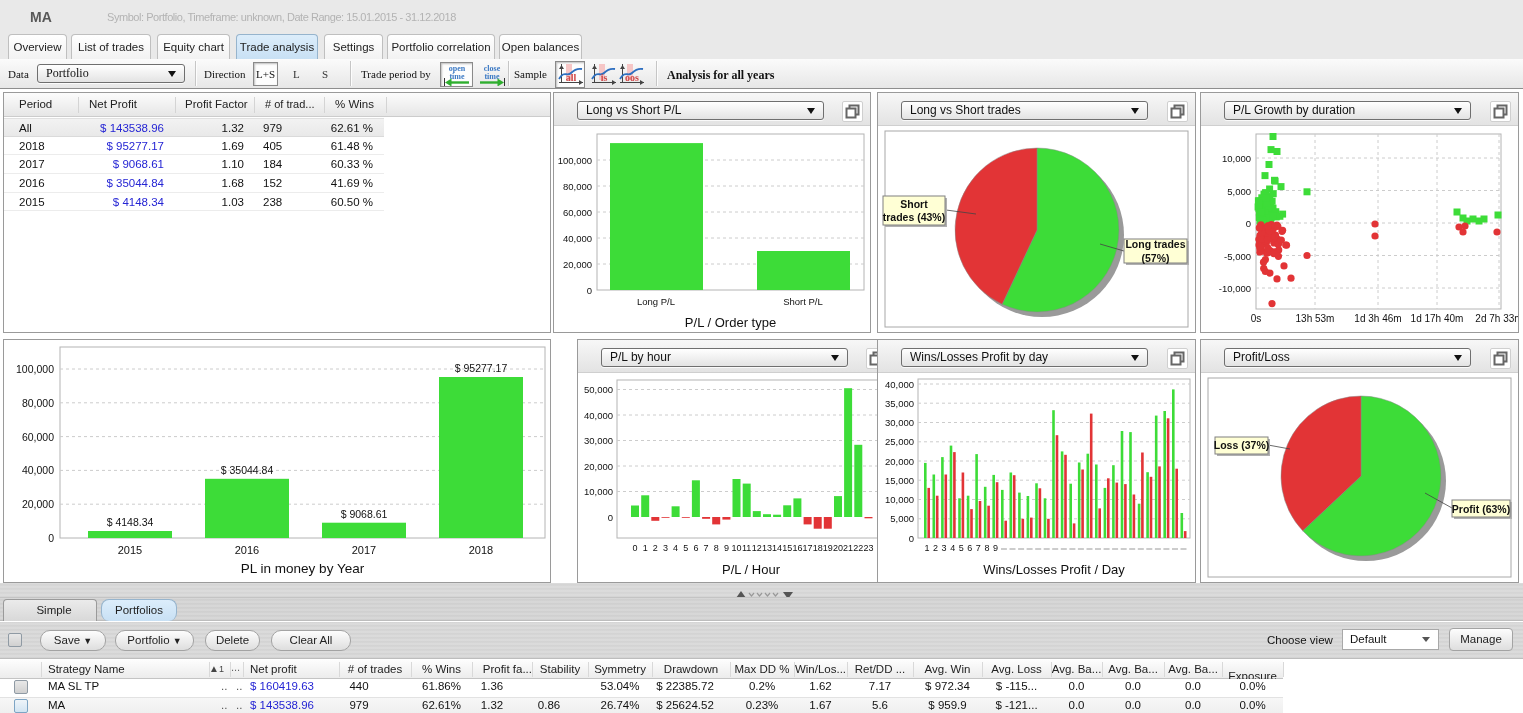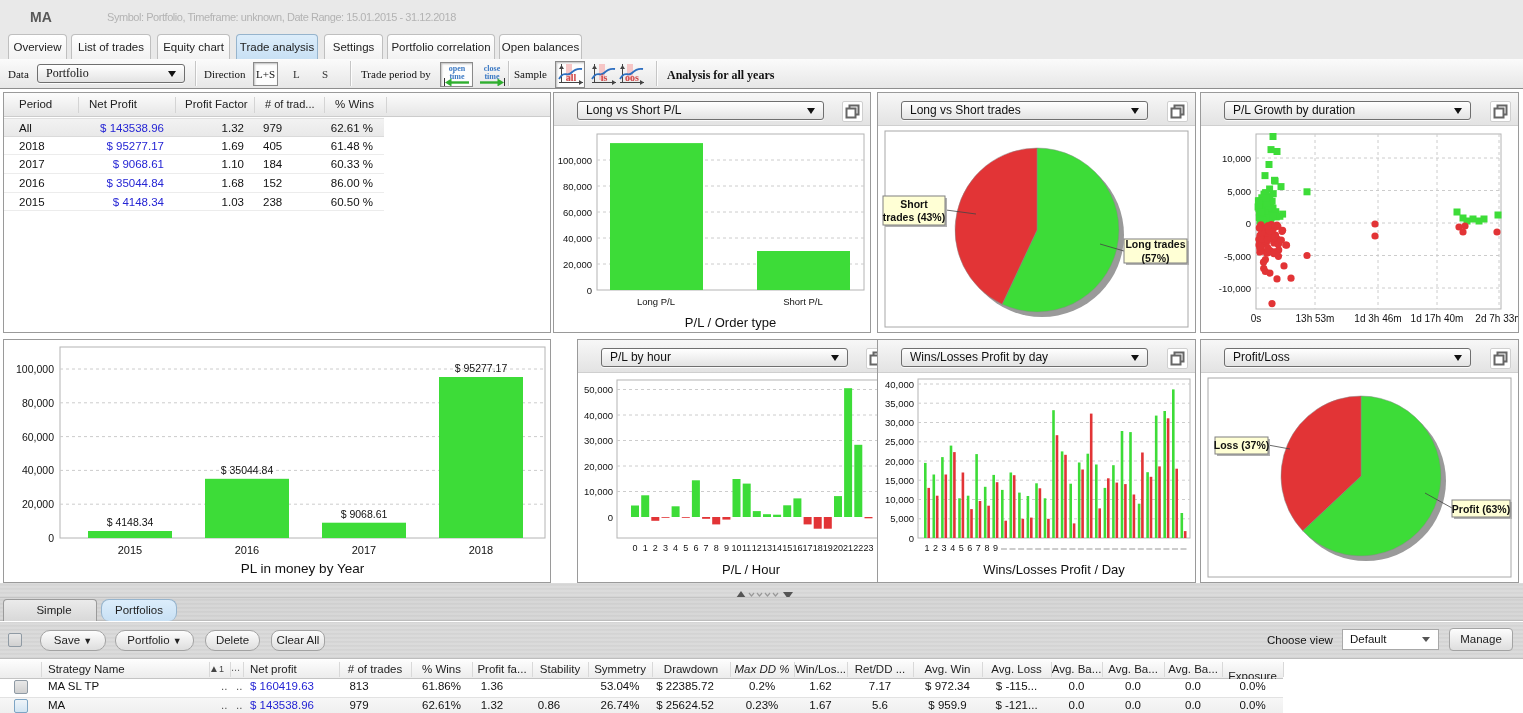--- a/index.html
+++ b/index.html
@@ -131,21 +131,21 @@
       <div class="abs bluev" style="left:0;width:160px;top:3px;text-align:right;">$ 9068.61</div>
       <div class="abs" style="left:0;width:240px;top:3px;text-align:right;">1.10</div>
       <div class="abs" style="left:259px;top:3px;">184</div>
       <div class="abs" style="left:0;width:369px;top:3px;text-align:right;">60.33 %</div>
     </div>
     <div class="abs" style="left:0;right:166px;top:81.1px;height:18.7px;border-bottom:1px solid #ececec;font-size:11.5px;color:#111;">
       <div class="abs" style="left:15px;top:3px;">2016</div>
       <div class="abs bluev" style="left:0;width:160px;top:3px;text-align:right;">$ 35044.84</div>
       <div class="abs" style="left:0;width:240px;top:3px;text-align:right;">1.68</div>
       <div class="abs" style="left:259px;top:3px;">152</div>
-      <div class="abs" style="left:0;width:369px;top:3px;text-align:right;">86.00 %</div>
+      <div class="abs" style="left:0;width:369px;top:3px;text-align:right;">41.69 %</div>
     </div>
     <div class="abs" style="left:0;right:166px;top:99.8px;height:18.7px;border-bottom:1px solid #ececec;font-size:11.5px;color:#111;">
       <div class="abs" style="left:15px;top:3px;">2015</div>
       <div class="abs bluev" style="left:0;width:160px;top:3px;text-align:right;">$ 4148.34</div>
       <div class="abs" style="left:0;width:240px;top:3px;text-align:right;">1.03</div>
       <div class="abs" style="left:259px;top:3px;">238</div>
       <div class="abs" style="left:0;width:369px;top:3px;text-align:right;">60.50 %</div>
     </div>
   </div>
 <div class="panel" style="left:3px;top:339px;width:548px;height:244px;"><svg width="546" height="242" style="">
@@ -672,35 +672,35 @@
     </svg></div>
 <div class="abs" style="left:0;top:597px;width:1523px;height:24px;background:repeating-linear-gradient(0deg,#cccccc 0px,#dadada 2px,#cfcfcf 4px);border-top:1px solid #c4c4c4;border-bottom:1px solid #bdbdbd;">
     <div class="gtab" style="left:3px;top:1px;width:94px;padding-left:8px;">Simple strategies</div>
     <div class="gtab sel" style="left:101px;top:1px;width:76px;">Portfolios</div>
   </div>
 <div class="abs" style="left:0;top:622px;width:1523px;height:37px;background:repeating-linear-gradient(0deg,#d0d0d0 0px,#dedede 2px,#d3d3d3 4px);border-bottom:1px solid #bdbdbd;">
     <div class="chk" style="left:8px;top:11px;"></div>
     <div class="btn" style="left:40px;top:8px;width:66px;">Save <span style="font-size:9px;">▼</span></div>
     <div class="btn" style="left:115px;top:8px;width:79px;">Portfolio <span style="font-size:9px;">▼</span></div>
     <div class="btn" style="left:205px;top:8px;width:55px;">Delete</div>
-    <div class="btn" style="left:271px;top:8px;width:54px;border-radius:8px;">Clear All</div>
+    <div class="btn" style="left:271px;top:8px;width:80px;">Clear All</div>
     <span class="abs" style="left:1267px;top:12px;font-size:11.5px;color:#111;">Choose view</span>
     <div class="abs" style="left:1342px;top:7px;width:97px;height:21px;background:#fff;border:1px solid #a8a8a8;font-size:11.5px;color:#111;line-height:19px;padding-left:7px;">Default<i class="dar" style="position:absolute;right:8px;top:7px;width:0;height:0;border-left:4px solid transparent;border-right:4px solid transparent;border-top:5px solid #555;"></i></div>
     <div class="btn" style="left:1449px;top:6px;width:64px;height:23px;line-height:21px;border-radius:4px;">Manage</div>
   </div>
 <div class="abs" style="left:0;top:660px;width:1283px;height:19px;background:linear-gradient(#fdfdfd,#ececec);border-bottom:1px solid #c4c4c4;font-size:11.5px;color:#222;">
     <div class="abs" style="left:48px;width:161px;top:3px;text-align:left;">Strategy Name</div>
     <div class="abs" style="left:250px;width:89px;top:3px;text-align:left;">Net profit</div>
     <div class="abs" style="left:339px;width:72px;top:3px;text-align:center;"># of trades</div>
     <div class="abs" style="left:411px;width:61px;top:3px;text-align:center;">% Wins</div>
-    <div class="abs" style="left:472px;width:60px;top:3px;text-align:center;">Profit fa...</div>
+    <div class="abs" style="left:472px;width:60px;top:3px;text-align:right;">Profit fa...</div>
     <div class="abs" style="left:532px;width:56px;top:3px;text-align:center;">Stability</div>
     <div class="abs" style="left:588px;width:64px;top:3px;text-align:center;">Symmetry</div>
     <div class="abs" style="left:652px;width:78px;top:3px;text-align:center;">Drawdown</div>
-    <div class="abs" style="left:730px;width:64px;top:3px;text-align:center;font-style:italic;">Max DD %</div>
+    <div class="abs" style="left:730px;width:64px;top:3px;text-align:center;">Max DD %</div>
     <div class="abs" style="left:794px;width:53px;top:3px;text-align:center;">Win/Los...</div>
     <div class="abs" style="left:847px;width:66px;top:3px;text-align:center;">Ret/DD ...</div>
     <div class="abs" style="left:913px;width:69px;top:3px;text-align:center;">Avg. Win</div>
     <div class="abs" style="left:982px;width:69px;top:3px;text-align:center;">Avg. Loss</div>
     <div class="abs" style="left:1051px;width:51px;top:3px;text-align:center;">Avg. Ba...</div>
     <div class="abs" style="left:1102px;width:62px;top:3px;text-align:center;">Avg. Ba...</div>
     <div class="abs" style="left:1164px;width:58px;top:3px;text-align:center;">Avg. Ba...</div>
     <div class="abs" style="left:1222px;width:61px;top:10px;text-align:center;">Exposure</div>
     <div class="hdrsep" style="left:41px;"></div>
     <div class="hdrsep" style="left:209px;"></div>
@@ -724,21 +724,21 @@
     <div class="hdrsep" style="left:1283px;"></div>
     <div class="abs" style="left:209px;top:3px;font-size:10px;color:#444;">▲<span style="font-size:9px;">1</span></div>
     <div class="abs" style="left:231px;top:1px;font-size:11px;color:#666;">...</div>
   </div>
 <div class="abs" style="left:0;top:679px;width:1283px;height:17px;background:#fff;font-size:11.5px;color:#111;">
     <div class="chk" style="left:14px;top:1px;"></div>
     <div class="abs" style="left:48px;top:1px;">MA SL TP</div>
     <div class="abs" style="left:221px;top:1px;color:#555;">..</div>
     <div class="abs" style="left:236px;top:1px;color:#555;">..</div>
     <div class="abs bluev" style="left:250px;top:1px;">$ 160419.63</div>
-    <div class="abs" style="left:323px;width:72px;top:1px;text-align:center;">813</div>
+    <div class="abs" style="left:323px;width:72px;top:1px;text-align:center;">440</div>
     <div class="abs" style="left:411px;width:61px;top:1px;text-align:center;">61.86%</div>
     <div class="abs" style="left:462px;width:60px;top:1px;text-align:center;">1.36</div>
     <div class="abs" style="left:521px;width:56px;top:18px;text-align:center;">0.92</div>
     <div class="abs" style="left:588px;width:64px;top:1px;text-align:center;">53.04%</div>
     <div class="abs" style="left:646px;width:78px;top:1px;text-align:center;">$ 22385.72</div>
     <div class="abs" style="left:730px;width:64px;top:1px;text-align:center;">0.2%</div>
     <div class="abs" style="left:794px;width:53px;top:1px;text-align:center;">1.62</div>
     <div class="abs" style="left:847px;width:66px;top:1px;text-align:center;">7.17</div>
     <div class="abs" style="left:913px;width:69px;top:1px;text-align:center;">$ 972.34</div>
     <div class="abs" style="left:982px;width:69px;top:1px;text-align:center;">$ -115...</div>

